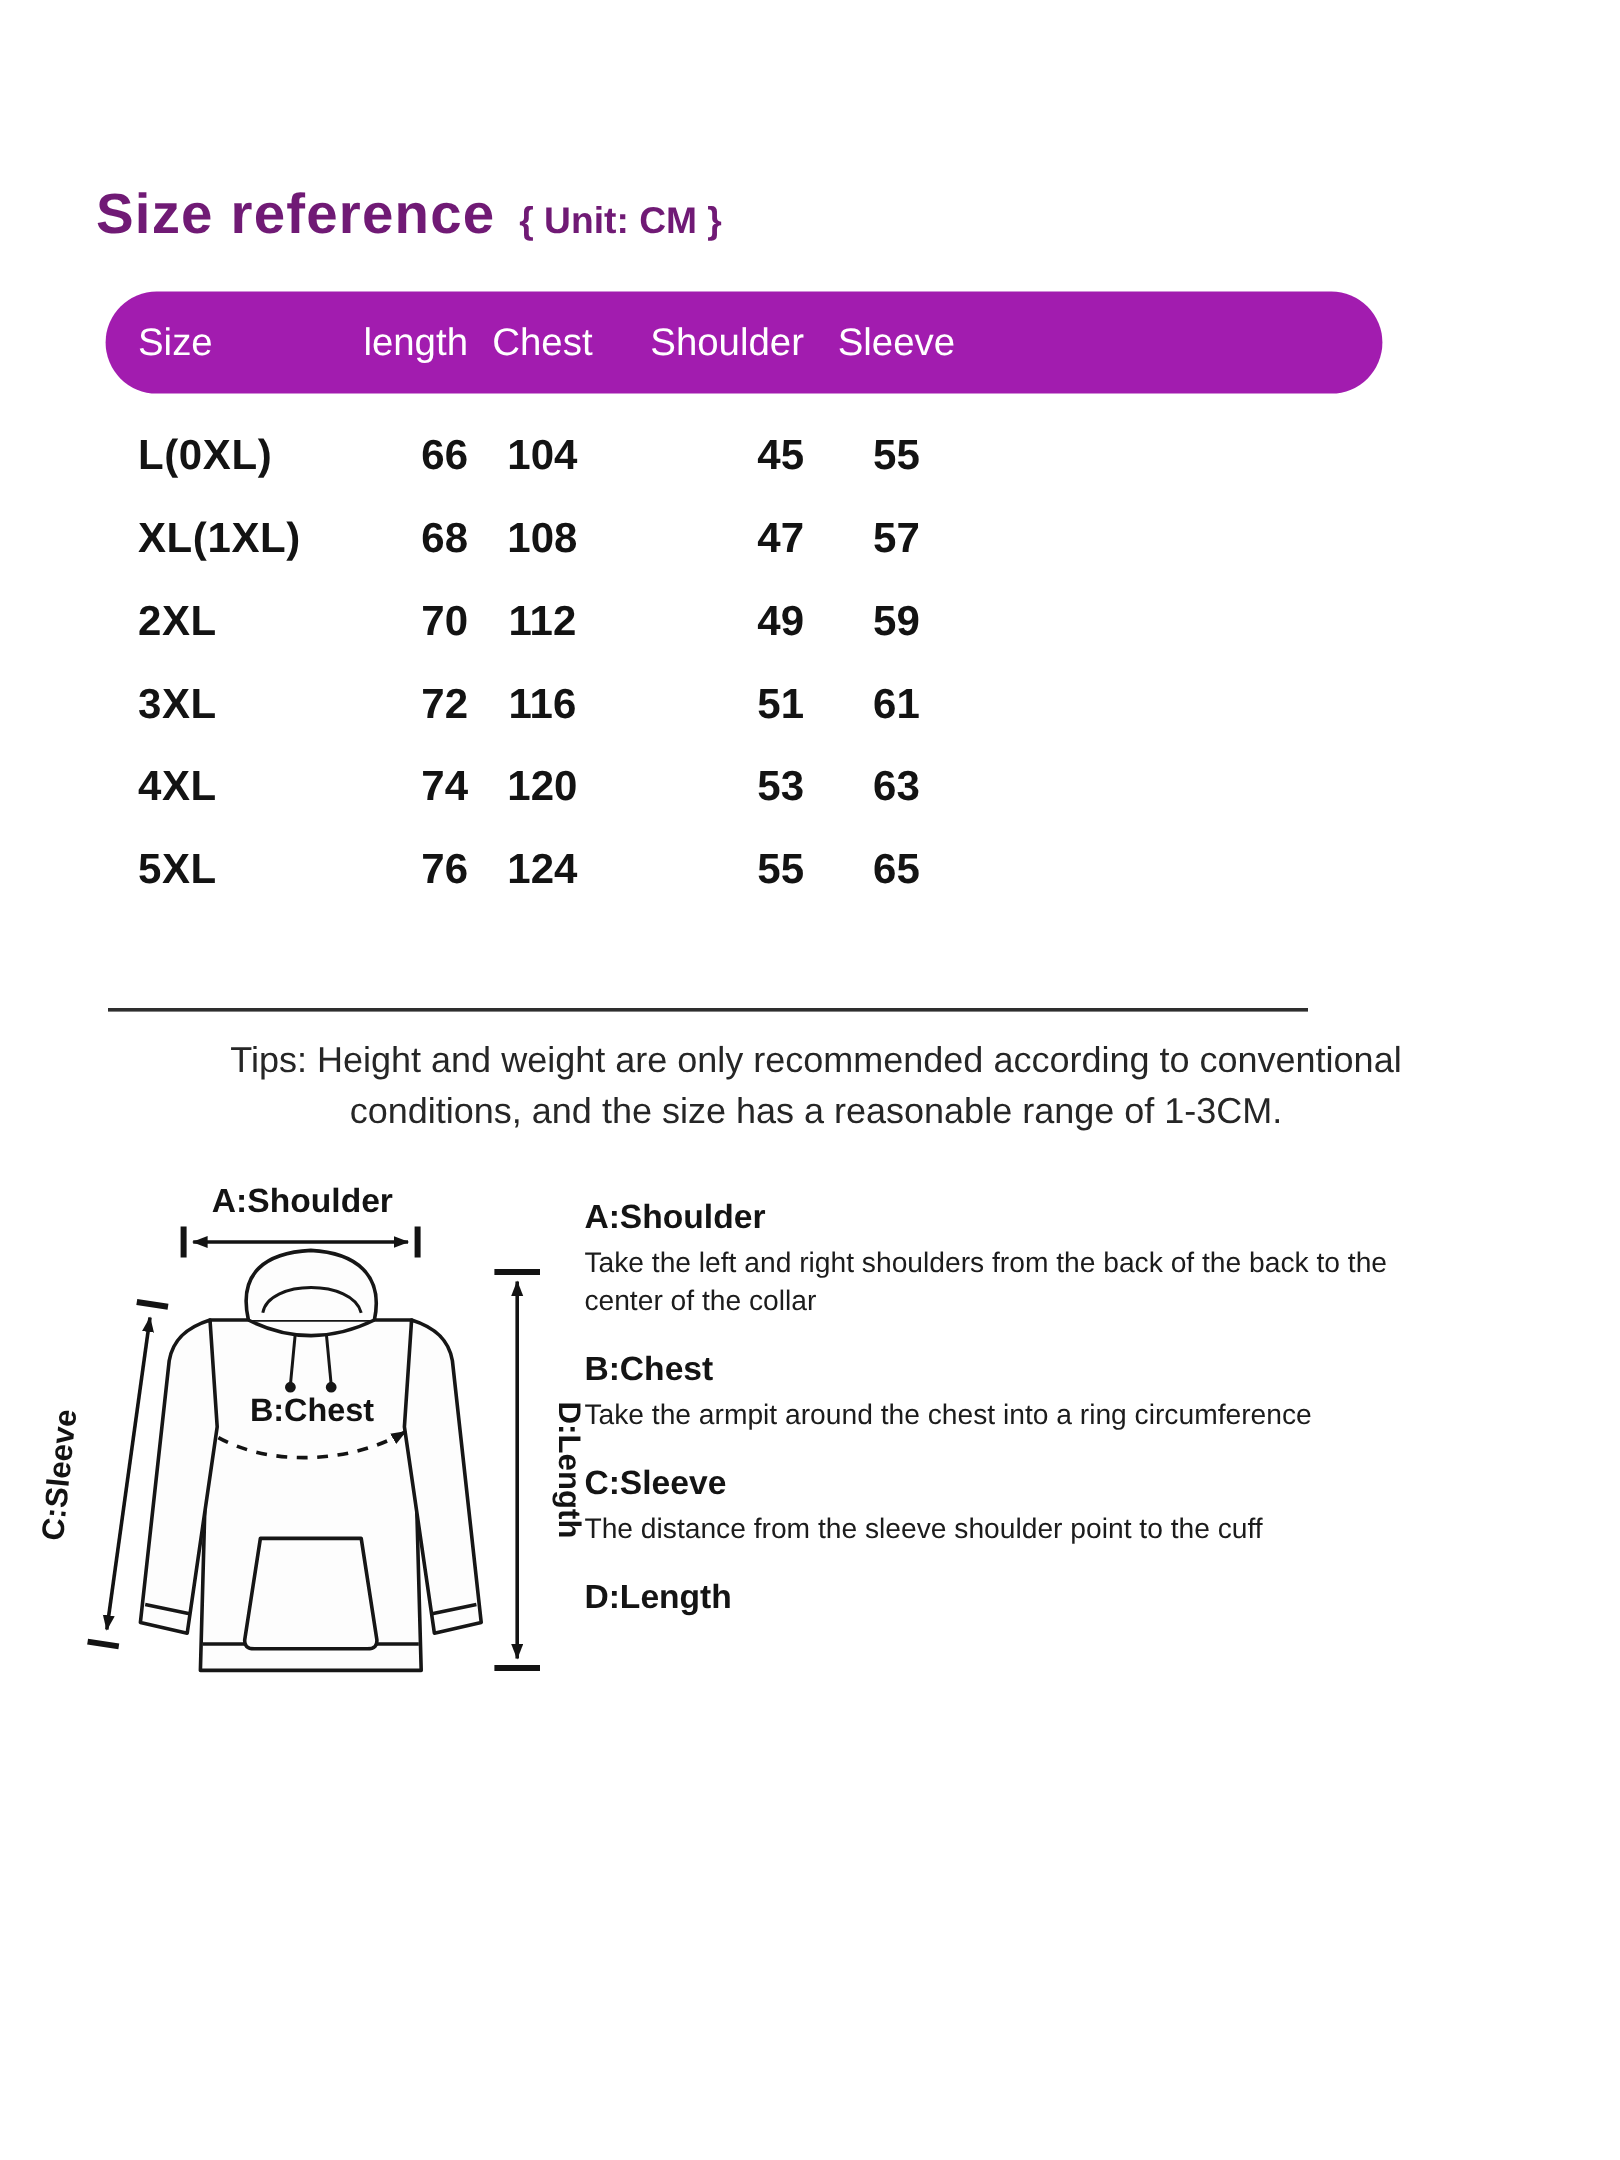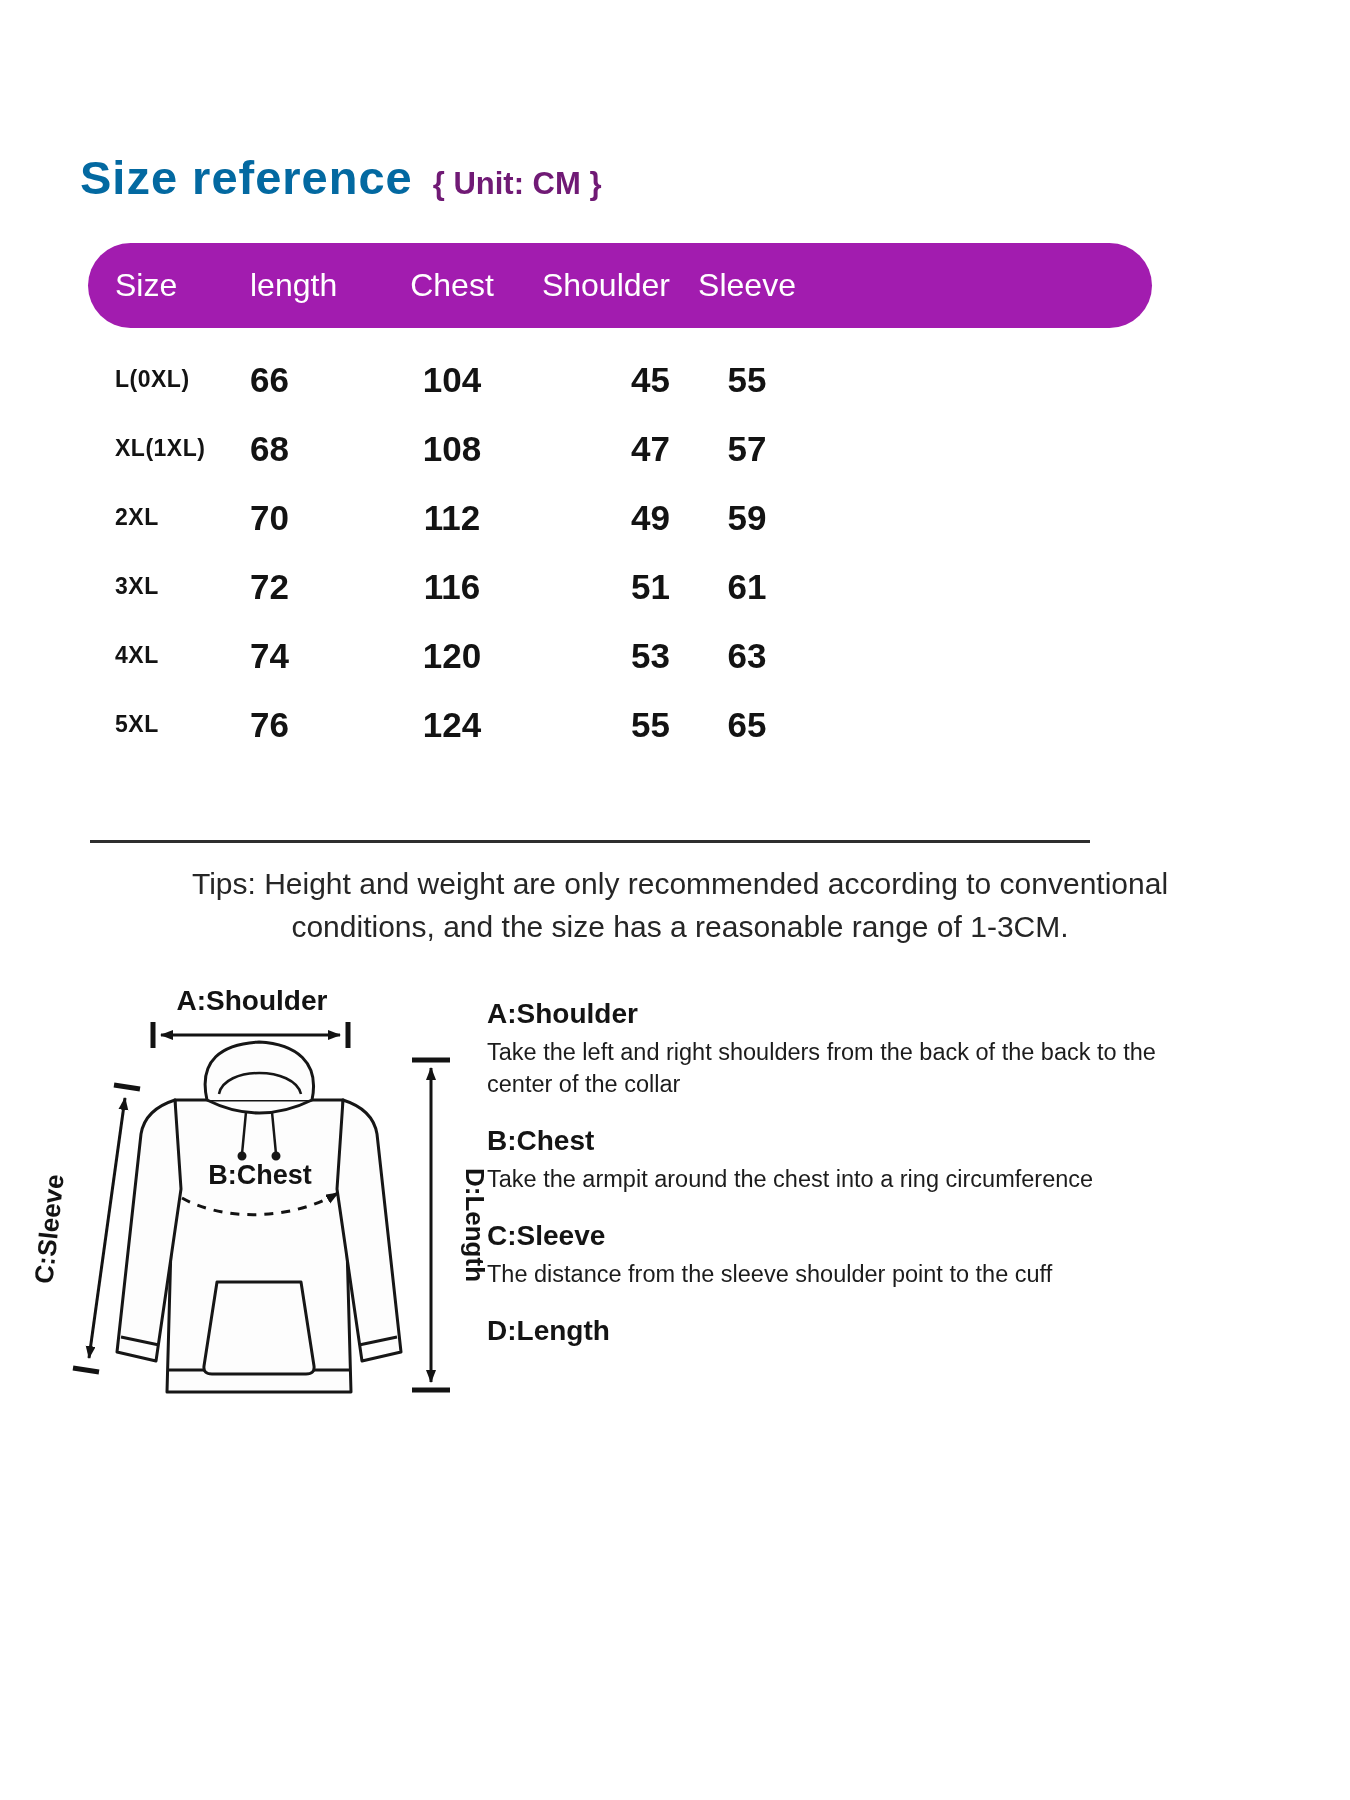--- a/index.html
+++ b/index.html
@@ -3,38 +3,38 @@
 <meta charset="utf-8">
 <style>
   html,body { margin:0; padding:0; background:#ffffff; }
   .page {
     position:relative; width:1350px; height:1800px; background:#ffffff;
     font-family:"Liberation Sans","DejaVu Sans",sans-serif; color:#111;
     overflow:hidden;
   }
   
   .title-wrap { position:absolute; left:80px; top:150px; display:flex; align-items:baseline; gap:20px; }
-  .title { font-size:47px; font-weight:bold; letter-spacing:1px; color:#0369a1; }
+  .title { font-size:47px; font-weight:bold; letter-spacing:1px; color:#701a75; }
   .unit { font-size:31px; color:#701a75; font-weight:bold; }
 
   
   .thead {
     position:absolute; left:88px; top:243px; width:1064px; height:85px;
     background:#a21caf; border-radius:44px; display:flex; align-items:center;
     color:#ffffff; font-size:32px;
   }
   .c { box-sizing:border-box; }
   .c1 { width:162px; padding-left:27px; text-align:left; }
-  .c2 { width:140px; text-align:left; }
+  .c2 { width:140px; text-align:right; }
   .c3 { width:124px; text-align:center; }
   .c4 { width:156px; text-align:right; }
   .c5 { width:154px; text-align:center; }
   .tbody { position:absolute; left:88px; top:345px; width:1064px; }
   .trow { display:flex; align-items:center; height:69px; font-size:35px; font-weight:bold; color:#131313; }
-  .trow .c1 { font-size:23px; letter-spacing:0.5px; }
+  .trow .c1 { font-size:35px; letter-spacing:0.5px; }
 
   
   .divider { position:absolute; left:90px; top:840px; width:1000px; height:0; border-top:3px solid #2e2e2e; }
   .tips {
     position:absolute; left:125px; top:858px; width:1100px; text-align:center;
     font-size:30px; line-height:1.42; color:#262626; margin:5px;
   }
 
   
   .diagram-svg { position:absolute; left:20px; top:982px; width:470px; height:470px; }

